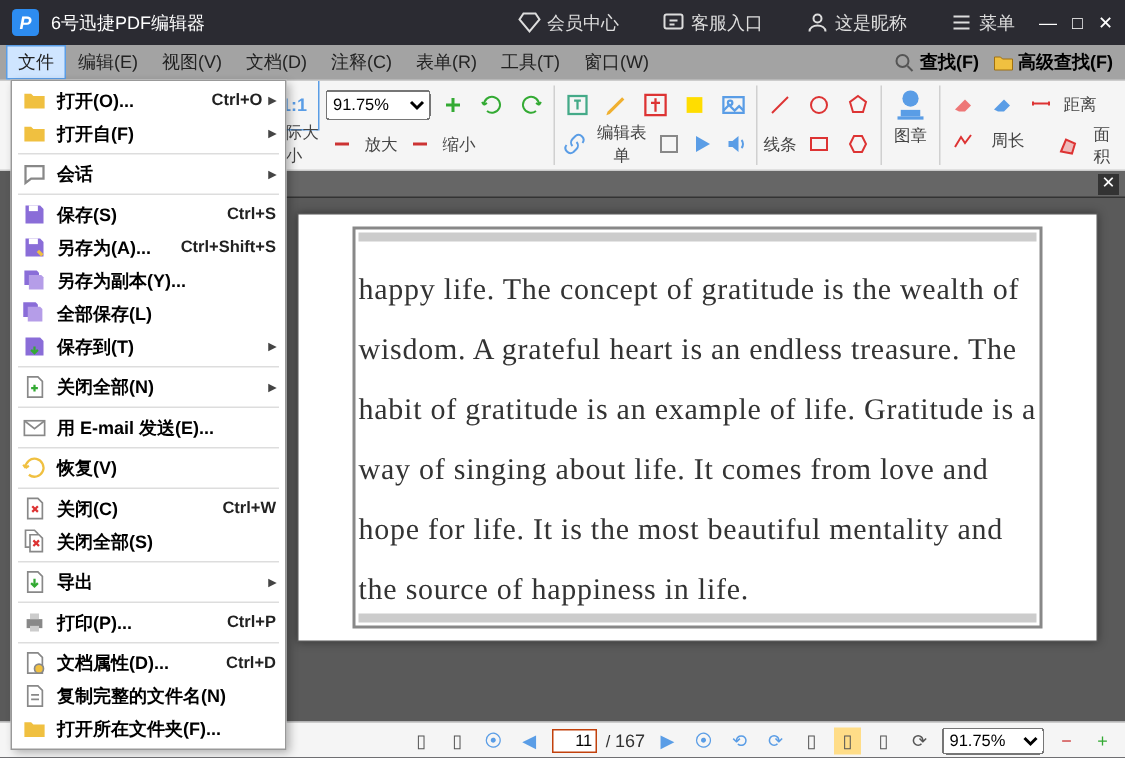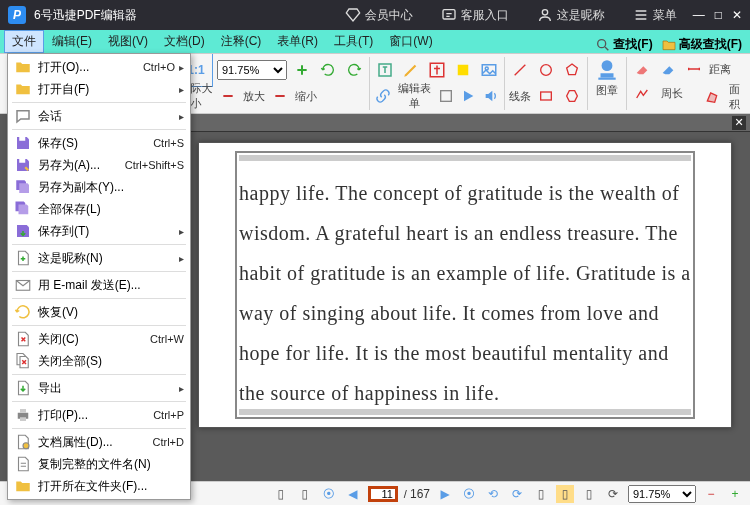--- a/index.html
+++ b/index.html
@@ -6,21 +6,21 @@
   body { width: 750px; height: 505px; background: #2b2b32; overflow: hidden; position: relative; }
   
   .titlebar { height: 30px; background: #2b2b32; color: #fff; display: flex; align-items: center; padding: 0 8px; }
   .titlebar .logo { width: 18px; height: 18px; background: #2d8cf0; border-radius: 3px; display: flex; align-items: center; justify-content: center; font-weight: bold; font-style: italic; color: #fff; margin-right: 8px; }
   .titlebar .title { flex: 1; font-size: 12px; }
   .titlebar .btns { display: flex; gap: 28px; align-items: center; font-size: 12px; color: #ddd; }
   .titlebar .btns .tb-item { display: flex; align-items: center; gap: 4px; cursor: pointer; }
   .titlebar .winbtns { display: flex; gap: 10px; margin-left: 16px; font-size: 13px; }
   .titlebar .winbtns span { cursor: pointer; }
   
-  .menubar { height: 24px; background: #5eead4; display: flex; align-items: flex-end; padding: 0 4px; border-bottom: 1px solid #ccc; position: relative; z-index: 5; }
+  .menubar { height: 24px; background: #a3a3a3; display: flex; align-items: center; padding: 0 4px; border-bottom: 1px solid #ccc; position: relative; z-index: 5; }
   .menubar .menu-item { padding: 3px 8px; font-size: 12px; cursor: pointer; color: #222; }
   .menubar .menu-item.active { background: #cfe5ff; border: 1px solid #5a9de6; padding: 2px 7px; }
   .menubar .spacer { flex: 1; }
   .menubar .right { display: flex; gap: 8px; align-items: center; padding-right: 4px; font-weight: bold; }
   .menubar .right .rbtn { display: flex; align-items: center; gap: 2px; cursor: pointer; }
   
   .toolbar { height: 60px; background: #f5f5f5; display: flex; padding: 3px 4px; border-bottom: 1px solid #ccc; position: relative; z-index: 1; }
   .toolbar .left-cover { width: 184px; height: 100%; }
   .toolbar .section { display: flex; flex-direction: column; border-right: 1px solid #d0d0d0; padding: 0 4px; }
   .toolbar .section .row { display: flex; gap: 4px; align-items: center; height: 26px; }
@@ -28,32 +28,32 @@
   .tbtn { width: 22px; height: 22px; display: flex; align-items: center; justify-content: center; cursor: pointer; border: 1px solid transparent; }
   select { height: 20px; font-size: 11px; }
   
   .main { position: absolute; top: 114px; left: 0; right: 0; bottom: 24px; background: #5a5a5a; display: flex; }
   .main-header { position:absolute; top:0; left:184px; right:0; height:18px; background:#666; border-bottom:1px solid #333;}
   .main-header .close-x{ position:absolute; right:4px; top:2px; color:#fff; font-size:11px; cursor:pointer; background:#333; width:14px; height:14px; text-align:center; line-height:13px;}
   .page { position: absolute; top: 28px; left: 198px; right: 18px; background: #fff; border: 1px solid #555; box-shadow: 0 0 6px rgba(0,0,0,0.4); padding: 12px 40px; overflow: hidden; }
   .page-inner { border-top: 6px solid #ccc; border-bottom: 6px solid #ccc; outline: 2px solid #888; outline-offset: 2px; height: 260px; padding-top: 12px; }
   .content { font-family: "Times New Roman", serif; font-size: 20px; line-height: 2.0; color: #333; letter-spacing: 0.5px; }
   
-  .dropdown { position: absolute; top: 53px; left: 7px; width: 184px; background: #fff; border: 1px solid #999; box-shadow: 2px 2px 6px rgba(0,0,0,0.3); z-index: 100; padding: 2px 0; }
+  .dropdown { position: absolute; top: 53px; left: 7px; width: 184px; background: #fff; border: 1px solid #999; box-shadow: 2px 2px 6px rgba(0,0,0,0.3); z-index: 100; padding: 2px 0; font-weight: bold; }
   .dropdown .ditem { display: flex; align-items: center; height: 22px; padding: 0 6px; cursor: pointer; font-size: 12px; }
   .dropdown .ditem .dicon { width: 18px; height: 18px; margin-right: 6px; flex-shrink: 0; }
   .dropdown .ditem .dlabel { flex: 1; }
   .dropdown .ditem .dshortcut { font-size: 11px; color: #222; }
   .dropdown .ditem .darrow { font-size: 10px; color: #444; margin-left: 4px; }
   .dropdown .sep { height: 1px; background: #ddd; margin: 2px 4px; }
   
   .statusbar { position: absolute; bottom: 0; left: 0; right: 0; height: 24px; background: #f5f5f5; border-top: 1px solid #ccc; display: flex; align-items: center; padding: 0 6px; gap: 6px; z-index: 50; }
   .statusbar .sb-spacer { flex: 1; }
   .statusbar .sbtn { width: 18px; height: 18px; display: flex; align-items: center; justify-content: center; cursor: pointer; border: 1px solid transparent; font-size: 12px; color: #555; }
-  .statusbar input { width: 30px; height: 16px; font-size: 11px; text-align: right; border: 3px solid #c2410c; padding: 0 2px; }
+  .statusbar input { width: 30px; height: 16px; font-size: 11px; text-align: right; border: 1px solid #c2410c; padding: 0 2px; }
   .statusbar .total { font-size: 11px; color: #333; }
   .statusbar select { height: 18px; font-size: 11px; }
 
   svg.ico { width: 16px; height: 16px; }
   svg.mico { width: 18px; height: 18px; }
 </style>
 </head>
 <body>
 
 <div class="titlebar">
@@ -390,21 +390,21 @@
         </svg></span>
       <span class="dlabel">保存到(T)</span>
       <span class="darrow">▸</span>
     </div>
   <div class="sep"></div>
   <div class="ditem">
       <span class="dicon"><svg class="mico" viewBox="0 0 24 24" fill="#fff" stroke="#888" stroke-width="1.5">
           <path d="M6 3h9l4 4v14H6z"></path>
           <path d="M12 10v6M9 13h6" stroke="#3a3" stroke-width="2"></path>
         </svg></span>
-      <span class="dlabel">这是昵称(N)</span>
+      <span class="dlabel">关闭全部(N)</span>
       <span class="darrow">▸</span>
     </div>
   <div class="sep"></div>
   <div class="ditem">
       <span class="dicon"><svg class="mico" viewBox="0 0 24 24" fill="none" stroke="#888" stroke-width="1.5">
           <rect x="3" y="6" width="18" height="13"></rect>
           <path d="M3 6l9 7 9-7"></path>
         </svg></span>
       <span class="dlabel">用 E-mail 发送(E)...</span>
     </div>

